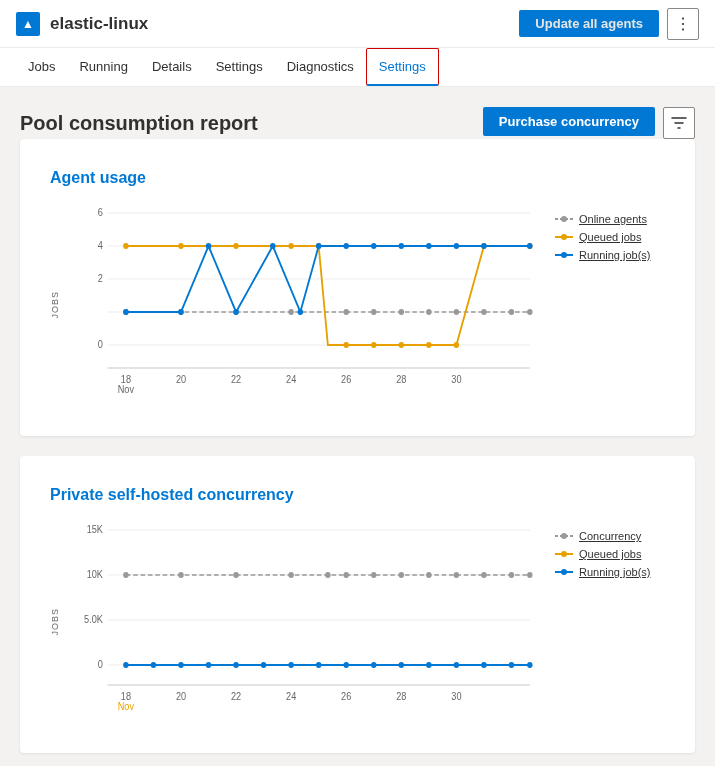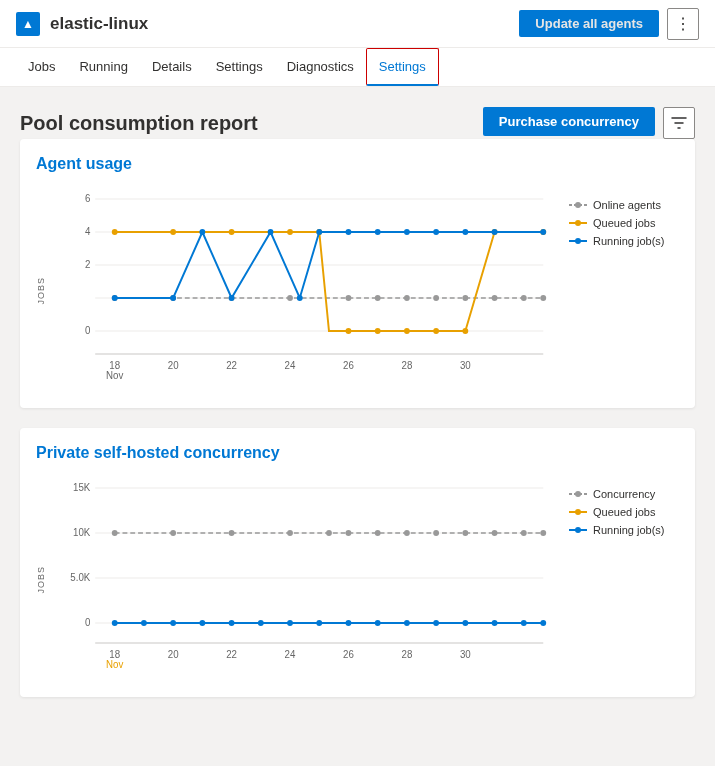--- a/index.html
+++ b/index.html
@@ -50,31 +50,31 @@
       background: #0078d4; color: #fff; border: none; padding: 7px 16px;
       border-radius: 2px; cursor: pointer; font-size: 13px; font-weight: 600;
     }
     .filter-icon {
       width: 32px; height: 32px; border: 1px solid #8a8886; border-radius: 2px;
       display: flex; align-items: center; justify-content: center; cursor: pointer;
       background: #fff; color: #323130;
     }
 
     .chart-card {
-      background: #fff; border-radius: 4px; padding: 16px; margin-bottom: 20px;
+      background: #fff; border-radius: 4px; padding: 30px; margin-bottom: 20px;
       box-shadow: 0 1px 3px rgba(0,0,0,0.08);
     }
     .chart-title { font-size: 16px; font-weight: 600; color: #0078d4; margin-bottom: 16px; }
 
     .chart-area {
       display: flex; gap: 16px;
     }
     .chart-wrapper { flex: 1; position: relative; }
 
-    .chart-legend { display: flex; flex-direction: column; gap: 6px; min-width: 110px; padding-top: 10px; }
+    .chart-legend { display: flex; flex-direction: column; gap: 6px; min-width: 110px; padding-top: 10px; text-decoration: underline; }
     .legend-item { display: flex; align-items: center; gap: 6px; font-size: 11px; }
 
     .y-label {
       font-size: 9px; color: #666; writing-mode: vertical-rl;
       transform: rotate(180deg); text-align: center; margin-right: 4px;
       letter-spacing: 1px; text-transform: uppercase;
     }
 
     svg.chart { width: 100%; height: 200px; overflow: visible; }
     .axis-label { font-size: 10px; fill: #666; }

